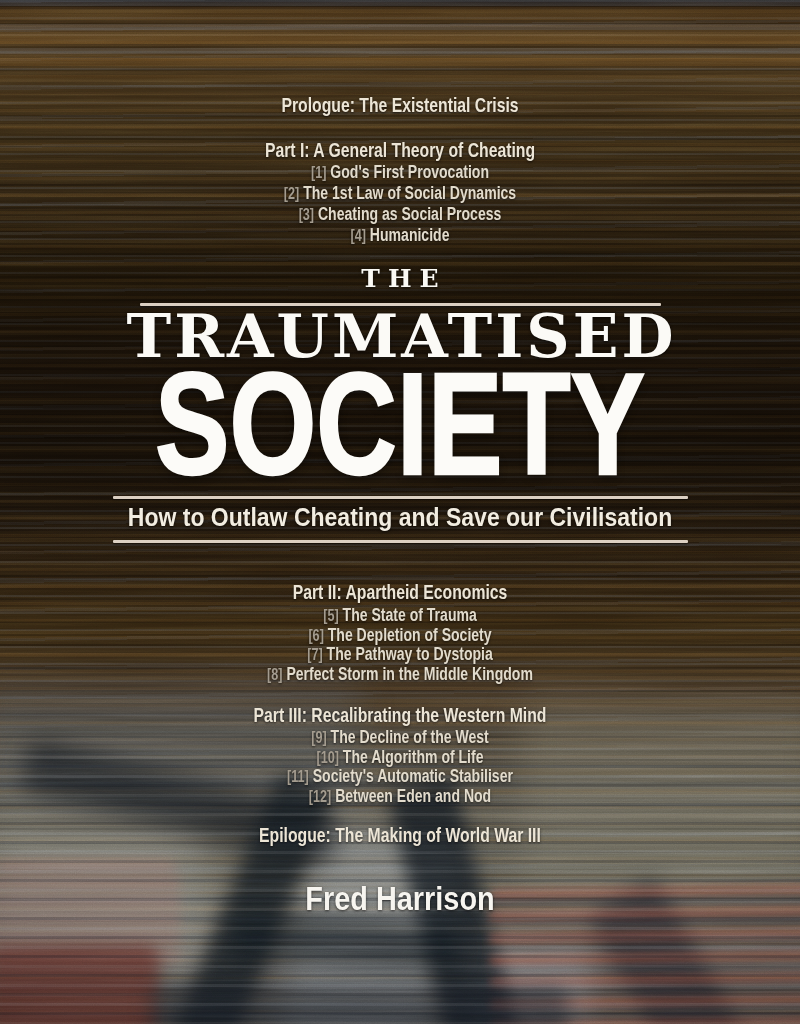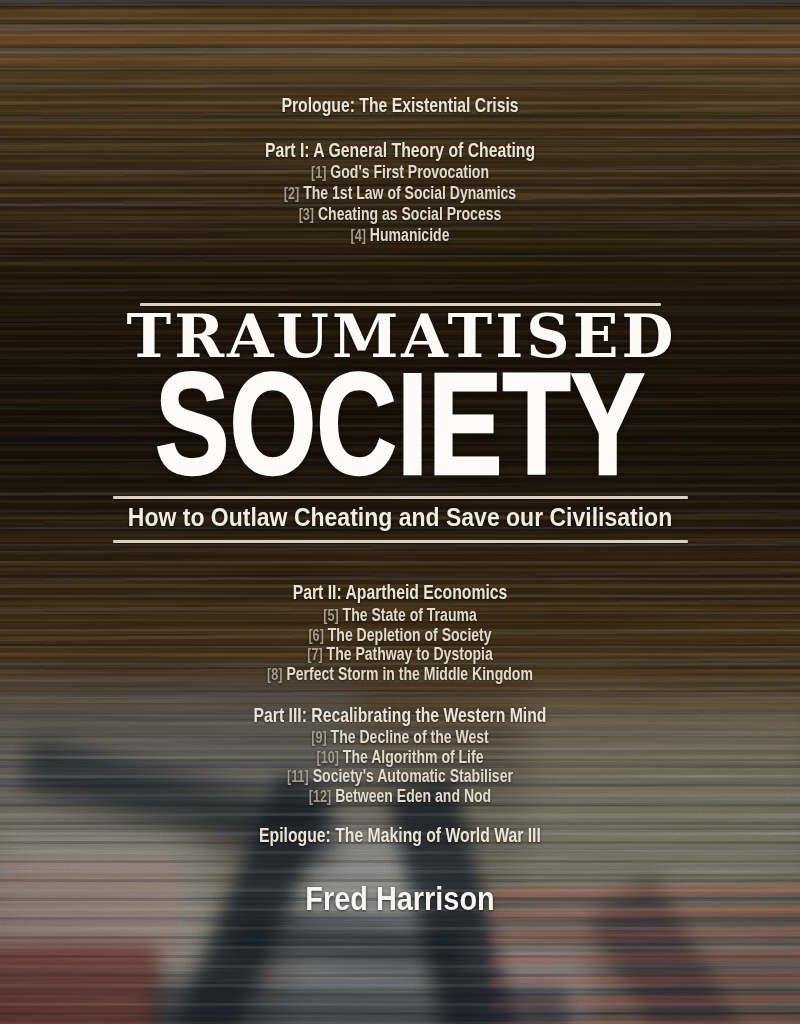--- a/index.html
+++ b/index.html
@@ -126,20 +126,21 @@
   <div class="txt toc-head c75" style="top:94px">Prologue: The Existential Crisis</div>
 
   <div class="txt toc-head c75" style="top:139px">Part I: A General Theory of Cheating</div>
   <div class="txt toc-list c78" style="top:162px">
     <div class="chapter"><span class="num">[1]</span><span>God's First Provocation</span></div>
     <div class="chapter"><span class="num">[2]</span><span>The 1st Law of Social Dynamics</span></div>
     <div class="chapter"><span class="num">[3]</span><span>Cheating as Social Process</span></div>
     <div class="chapter"><span class="num">[4]</span><span>Humanicide</span></div>
   </div>
 
+  <div class="txt title-the" style="top:266px">THE</div>
   <div class="rule rule-the"></div>
   <div class="txt title-traumatised" style="top:306px">TRAUMATISED</div>
   <div class="txt title-society" style="top:352px">SOCIETY</div>
 
   <div class="rule rule-sub-top"></div>
   <div class="txt subtitle c92" style="top:505px">How to Outlaw Cheating and Save our Civilisation</div>
   <div class="rule rule-sub-bottom"></div>
 
   <div class="txt toc-head c75" style="top:581px">Part II: Apartheid Economics</div>
   <div class="txt toc-list tight c78" style="top:606px">

